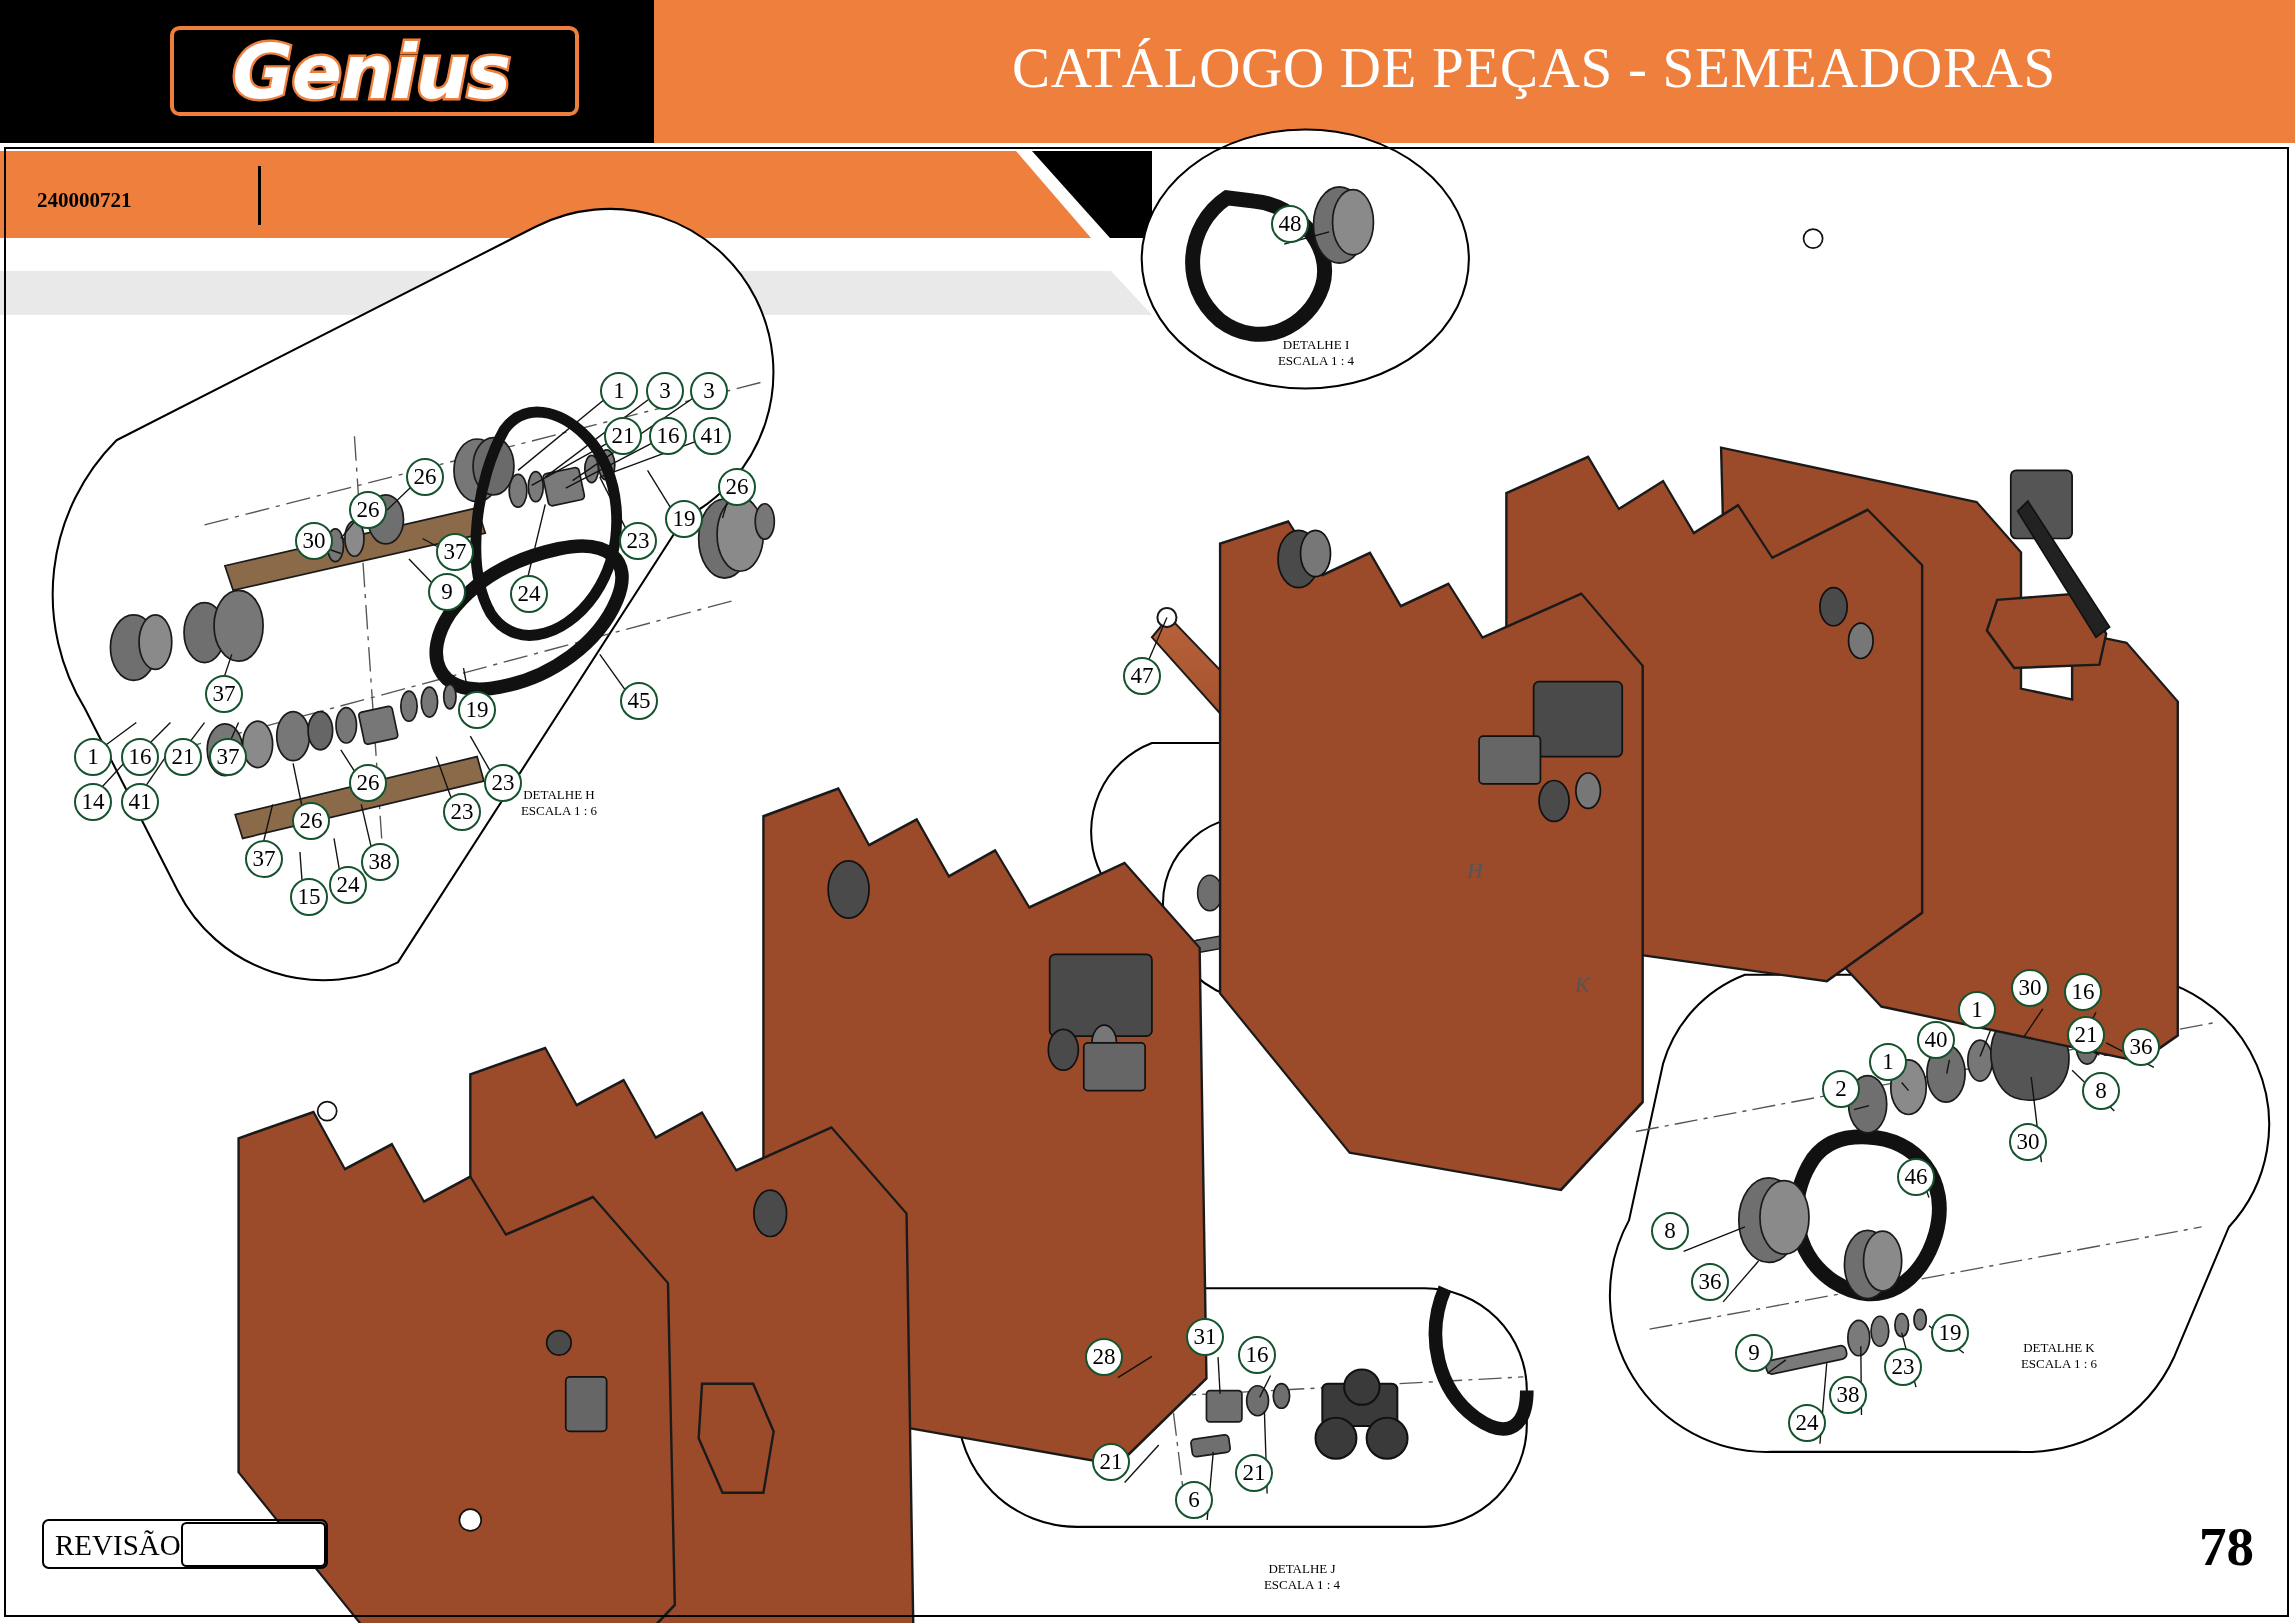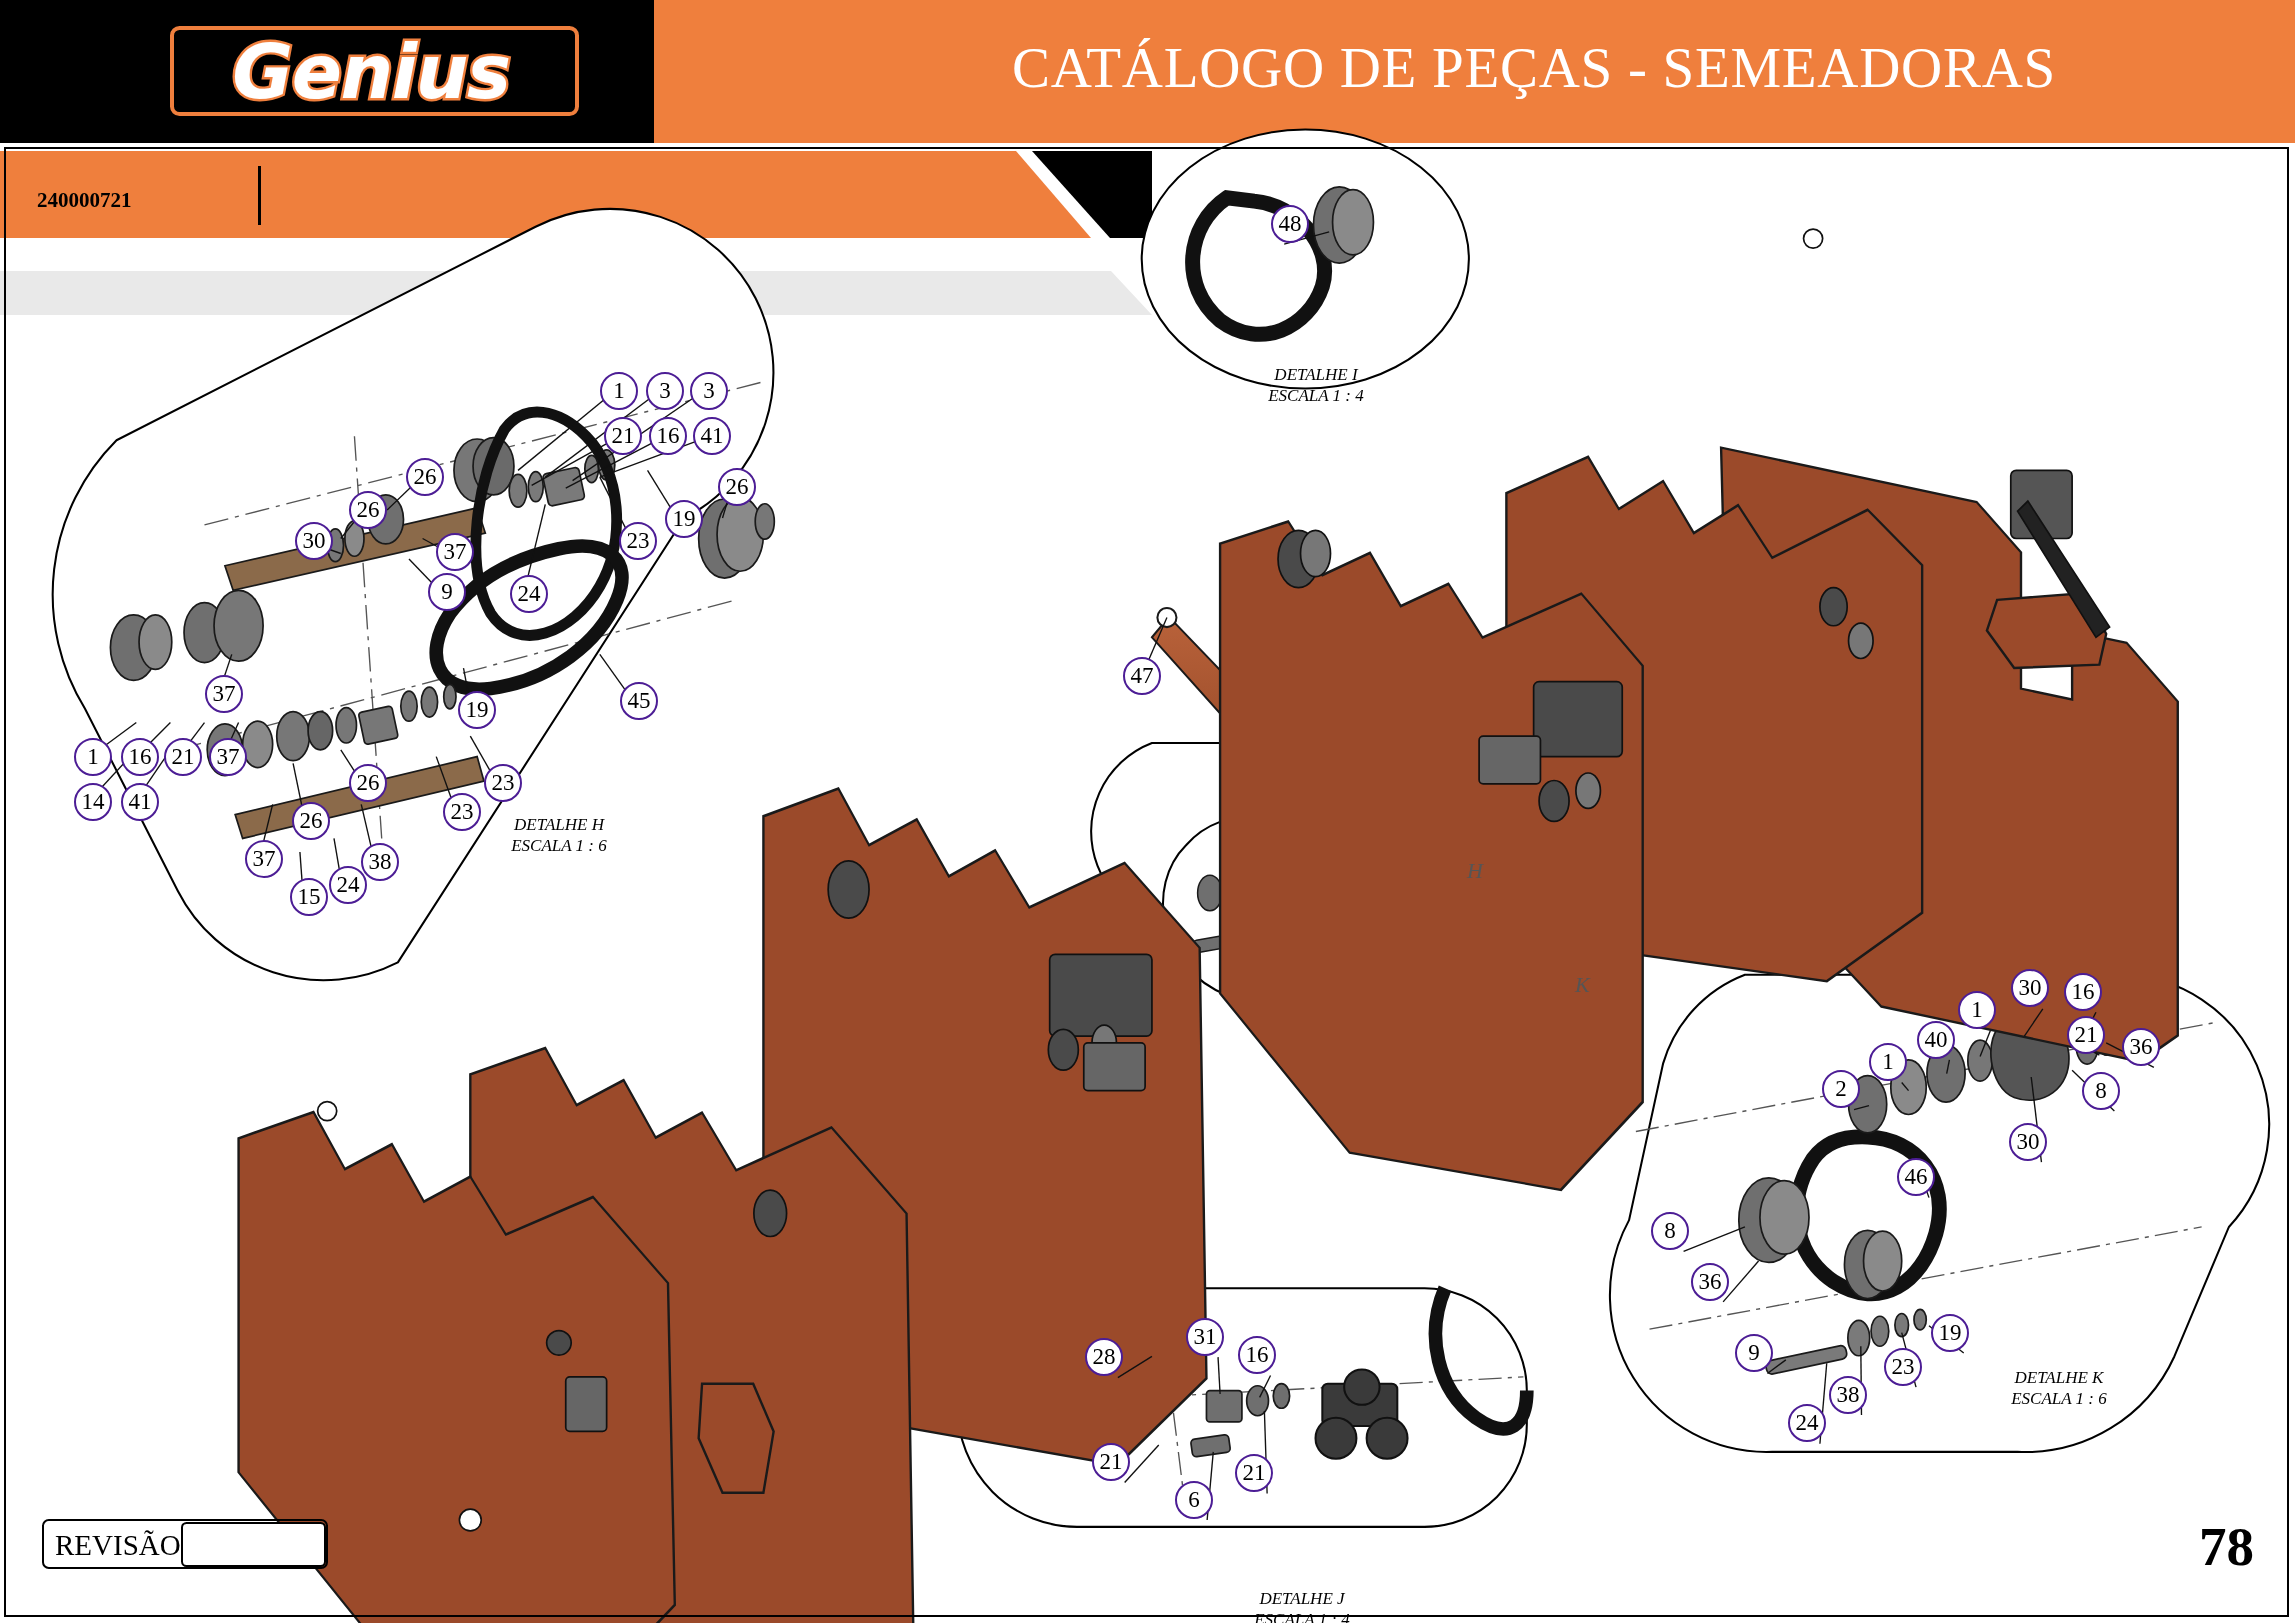--- a/index.html
+++ b/index.html
@@ -188,40 +188,38 @@
     top: 1515px;
     font-family: "Liberation Serif", serif;
     font-weight: bold;
     font-size: 55px;
     color: #000000;
   }
 
   
   .balloon {
     position: absolute;
-    border: 2px solid #4c1d95;
+    border: 2px solid #14532d;
     border-radius: 50%;
     background: #ffffff;
     font-family: "Liberation Serif", serif;
     font-size: 23px;
     color: #000000;
     text-align: center;
     box-sizing: border-box;
   }
 
   .detail-caption {
     position: absolute;
     font-family: "Liberation Serif", serif;
-    font-style: italic;
-    font-size: 17px;
+    font-size: 13px;
     color: #000000;
     text-align: center;
     line-height: 1.25;
     white-space: pre-line;
-    margin-top: 27px;
   }
   .detail-letter {
     position: absolute;
     font-family: "Liberation Serif", serif;
     font-style: italic;
     font-size: 22px;
     color: #555555;
   }
   .svg-layer {
     position: absolute;

